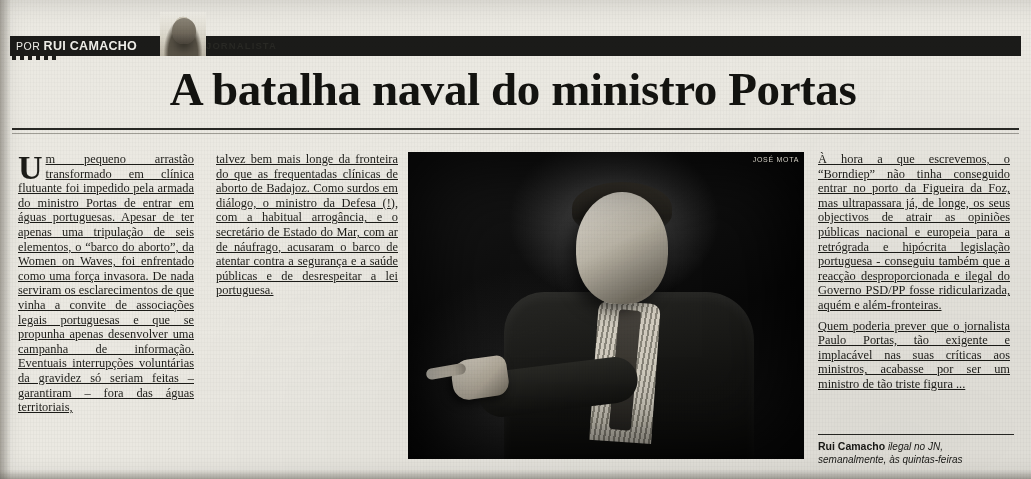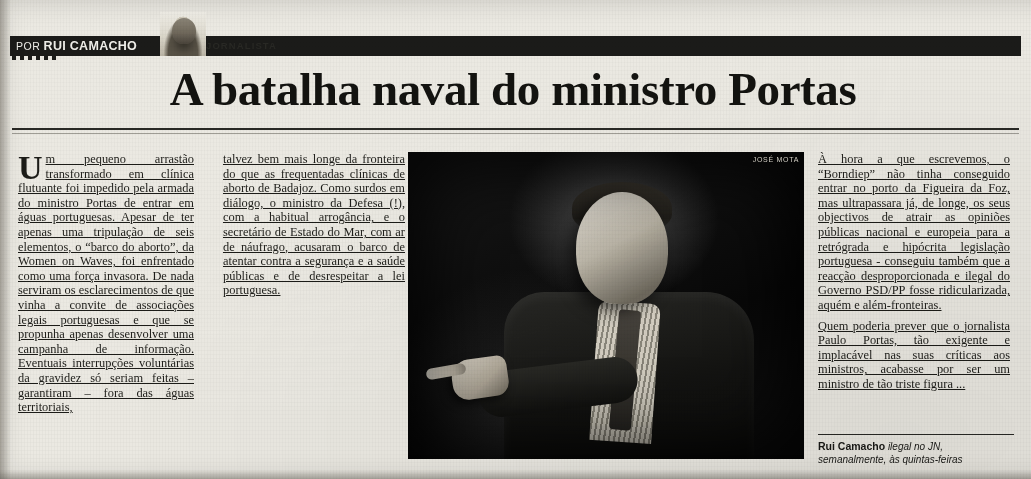--- a/index.html
+++ b/index.html
@@ -156,21 +156,21 @@
     font-size: 12.4px;
     line-height: 14.6px;
     text-align: justify;
     color: #1e1e1a;
     font-family: "Liberation Serif", serif;
     hyphens: auto;
   }
   .col p { margin: 0 0 6px 0; text-decoration: underline; }
 
   .col1 { left: 18px; width: 176px; }
-  .col2 { left: 223px; width: 182px; }
+  .col2 { left: 216px; width: 182px; }
   .col4 { left: 818px; width: 192px; }
 
   .dropcap::first-letter {
     float: left;
     font-size: 34px;
     line-height: 27px;
     font-weight: bold;
     padding: 2px 3px 0 0;
     font-family: "Liberation Serif", serif;
   }

